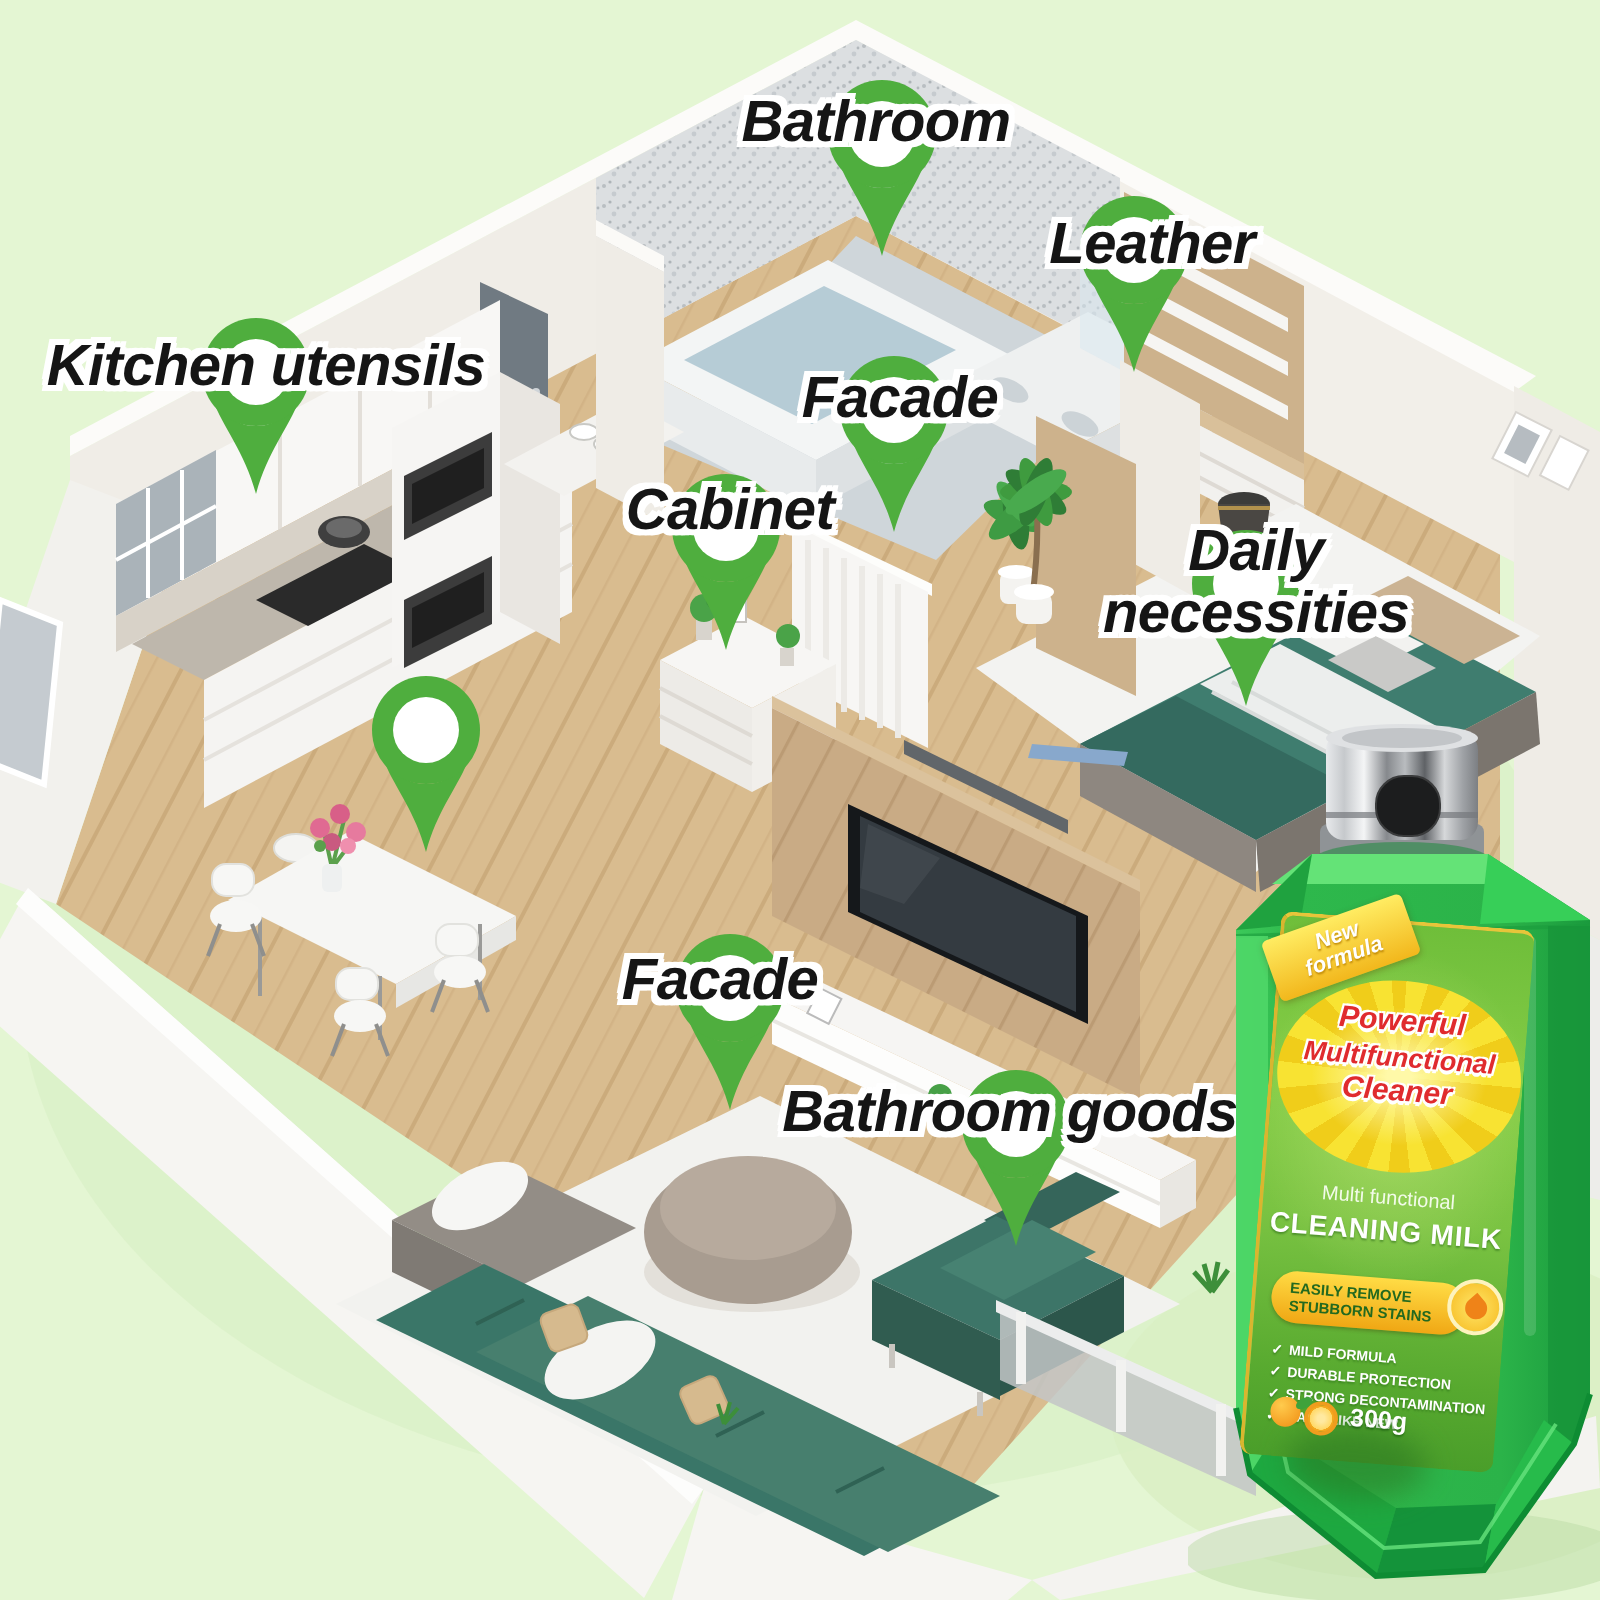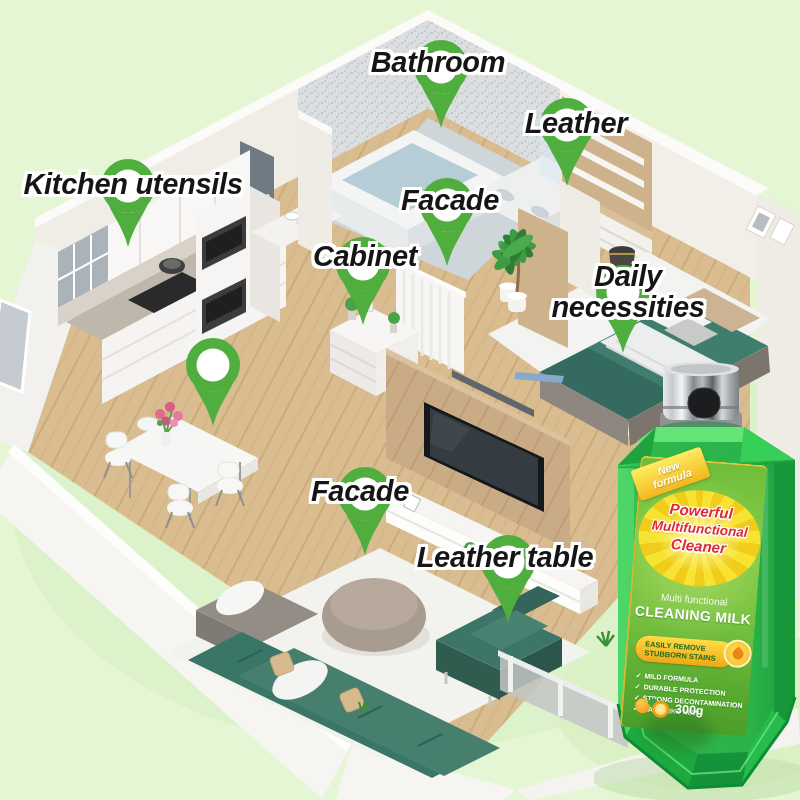--- a/index.html
+++ b/index.html
@@ -368,21 +368,21 @@
         <circle cx="32" cy="31" r="16.5" fill="#ffffff"></circle>
       </svg></div>
 
 <div class="pin-label" style="left:438px;top:62px">Bathroom</div>
 <div class="pin-label" style="left:576px;top:123px">Leather</div>
 <div class="pin-label" style="left:133px;top:184px">Kitchen utensils</div>
 <div class="pin-label" style="left:450px;top:200px">Facade</div>
 <div class="pin-label wrap" style="left:628px;top:292px">Daily necessities</div>
 <div class="pin-label" style="left:365px;top:256px">Cabinet</div>
 <div class="pin-label" style="left:360px;top:491px">Facade</div>
-<div class="pin-label" style="left:505px;top:557px">Leather table</div>
+<div class="pin-label" style="left:505px;top:557px">Bathroom goods</div>
 
 <div class="bottle">
   <svg width="206" height="450" viewBox="0 0 206 450">
     <defs>
       <linearGradient id="chrome" x1="0" y1="0" x2="1" y2="0">
         <stop offset="0" stop-color="#e8eaec"></stop>
             <stop offset="0.12" stop-color="#c6c9cc"></stop>
         <stop offset="0.25" stop-color="#f4f5f6"></stop>
             <stop offset="0.4" stop-color="#86898d"></stop>
         <stop offset="0.52" stop-color="#b9bcbf"></stop>

